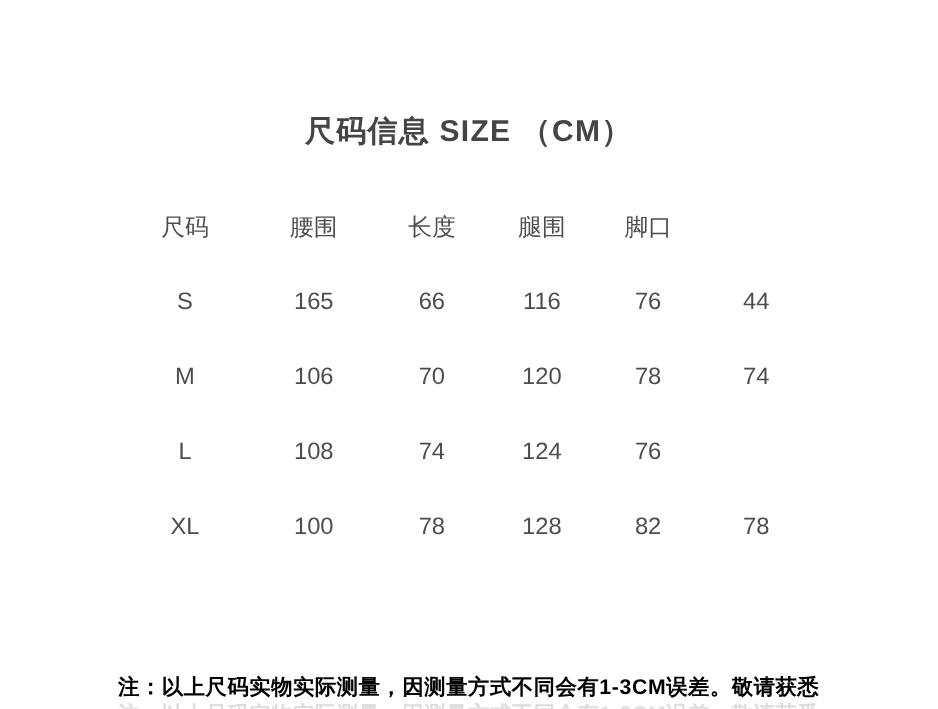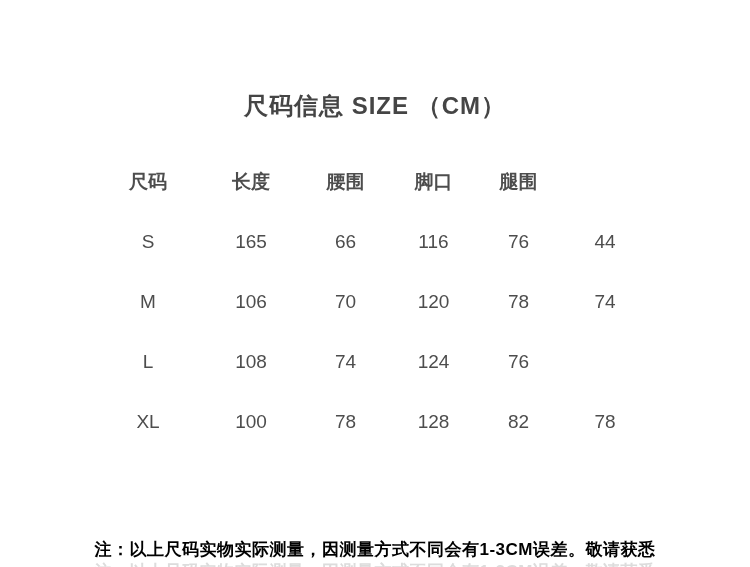--- a/index.html
+++ b/index.html
@@ -35,21 +35,21 @@
     display: grid;
     grid-template-columns: 106px 100px 89px 87px 83px 90px;
     height: 60px;
     align-items: center;
   }
   .t-row.header { height: 60px; }
   .t-cell {
     text-align: center;
     white-space: nowrap;
   }
-  .t-row.header .t-cell { font-weight: bold; }
+  .t-row.header .t-cell { font-weight: normal; }
   .size-note {
     position: absolute;
     top: 540px;
     left: 0;
     width: 750px;
     text-align: center;
     font-size: 17px;
     line-height: 20px;
     font-weight: bold;
     color: var(--note-text, #000000);
@@ -69,24 +69,24 @@
   }
 </style>
 </head>
 <body>
 
 <div class="page-title">尺码信息 SIZE （CM）</div>
 
 <div class="size-table">
   <div class="t-row header">
     <div class="t-cell">尺码</div>
+    <div class="t-cell">腰围</div>
     <div class="t-cell">长度</div>
-    <div class="t-cell">腰围</div>
+    <div class="t-cell">腿围</div>
     <div class="t-cell">脚口</div>
-    <div class="t-cell">腿围</div>
   </div>
 
   <div class="t-row">
     <div class="t-cell">S</div>
     <div class="t-cell">165</div>
     <div class="t-cell">66</div>
     <div class="t-cell">116</div>
     <div class="t-cell">76</div>
     <div class="t-cell">44</div>
   </div>

